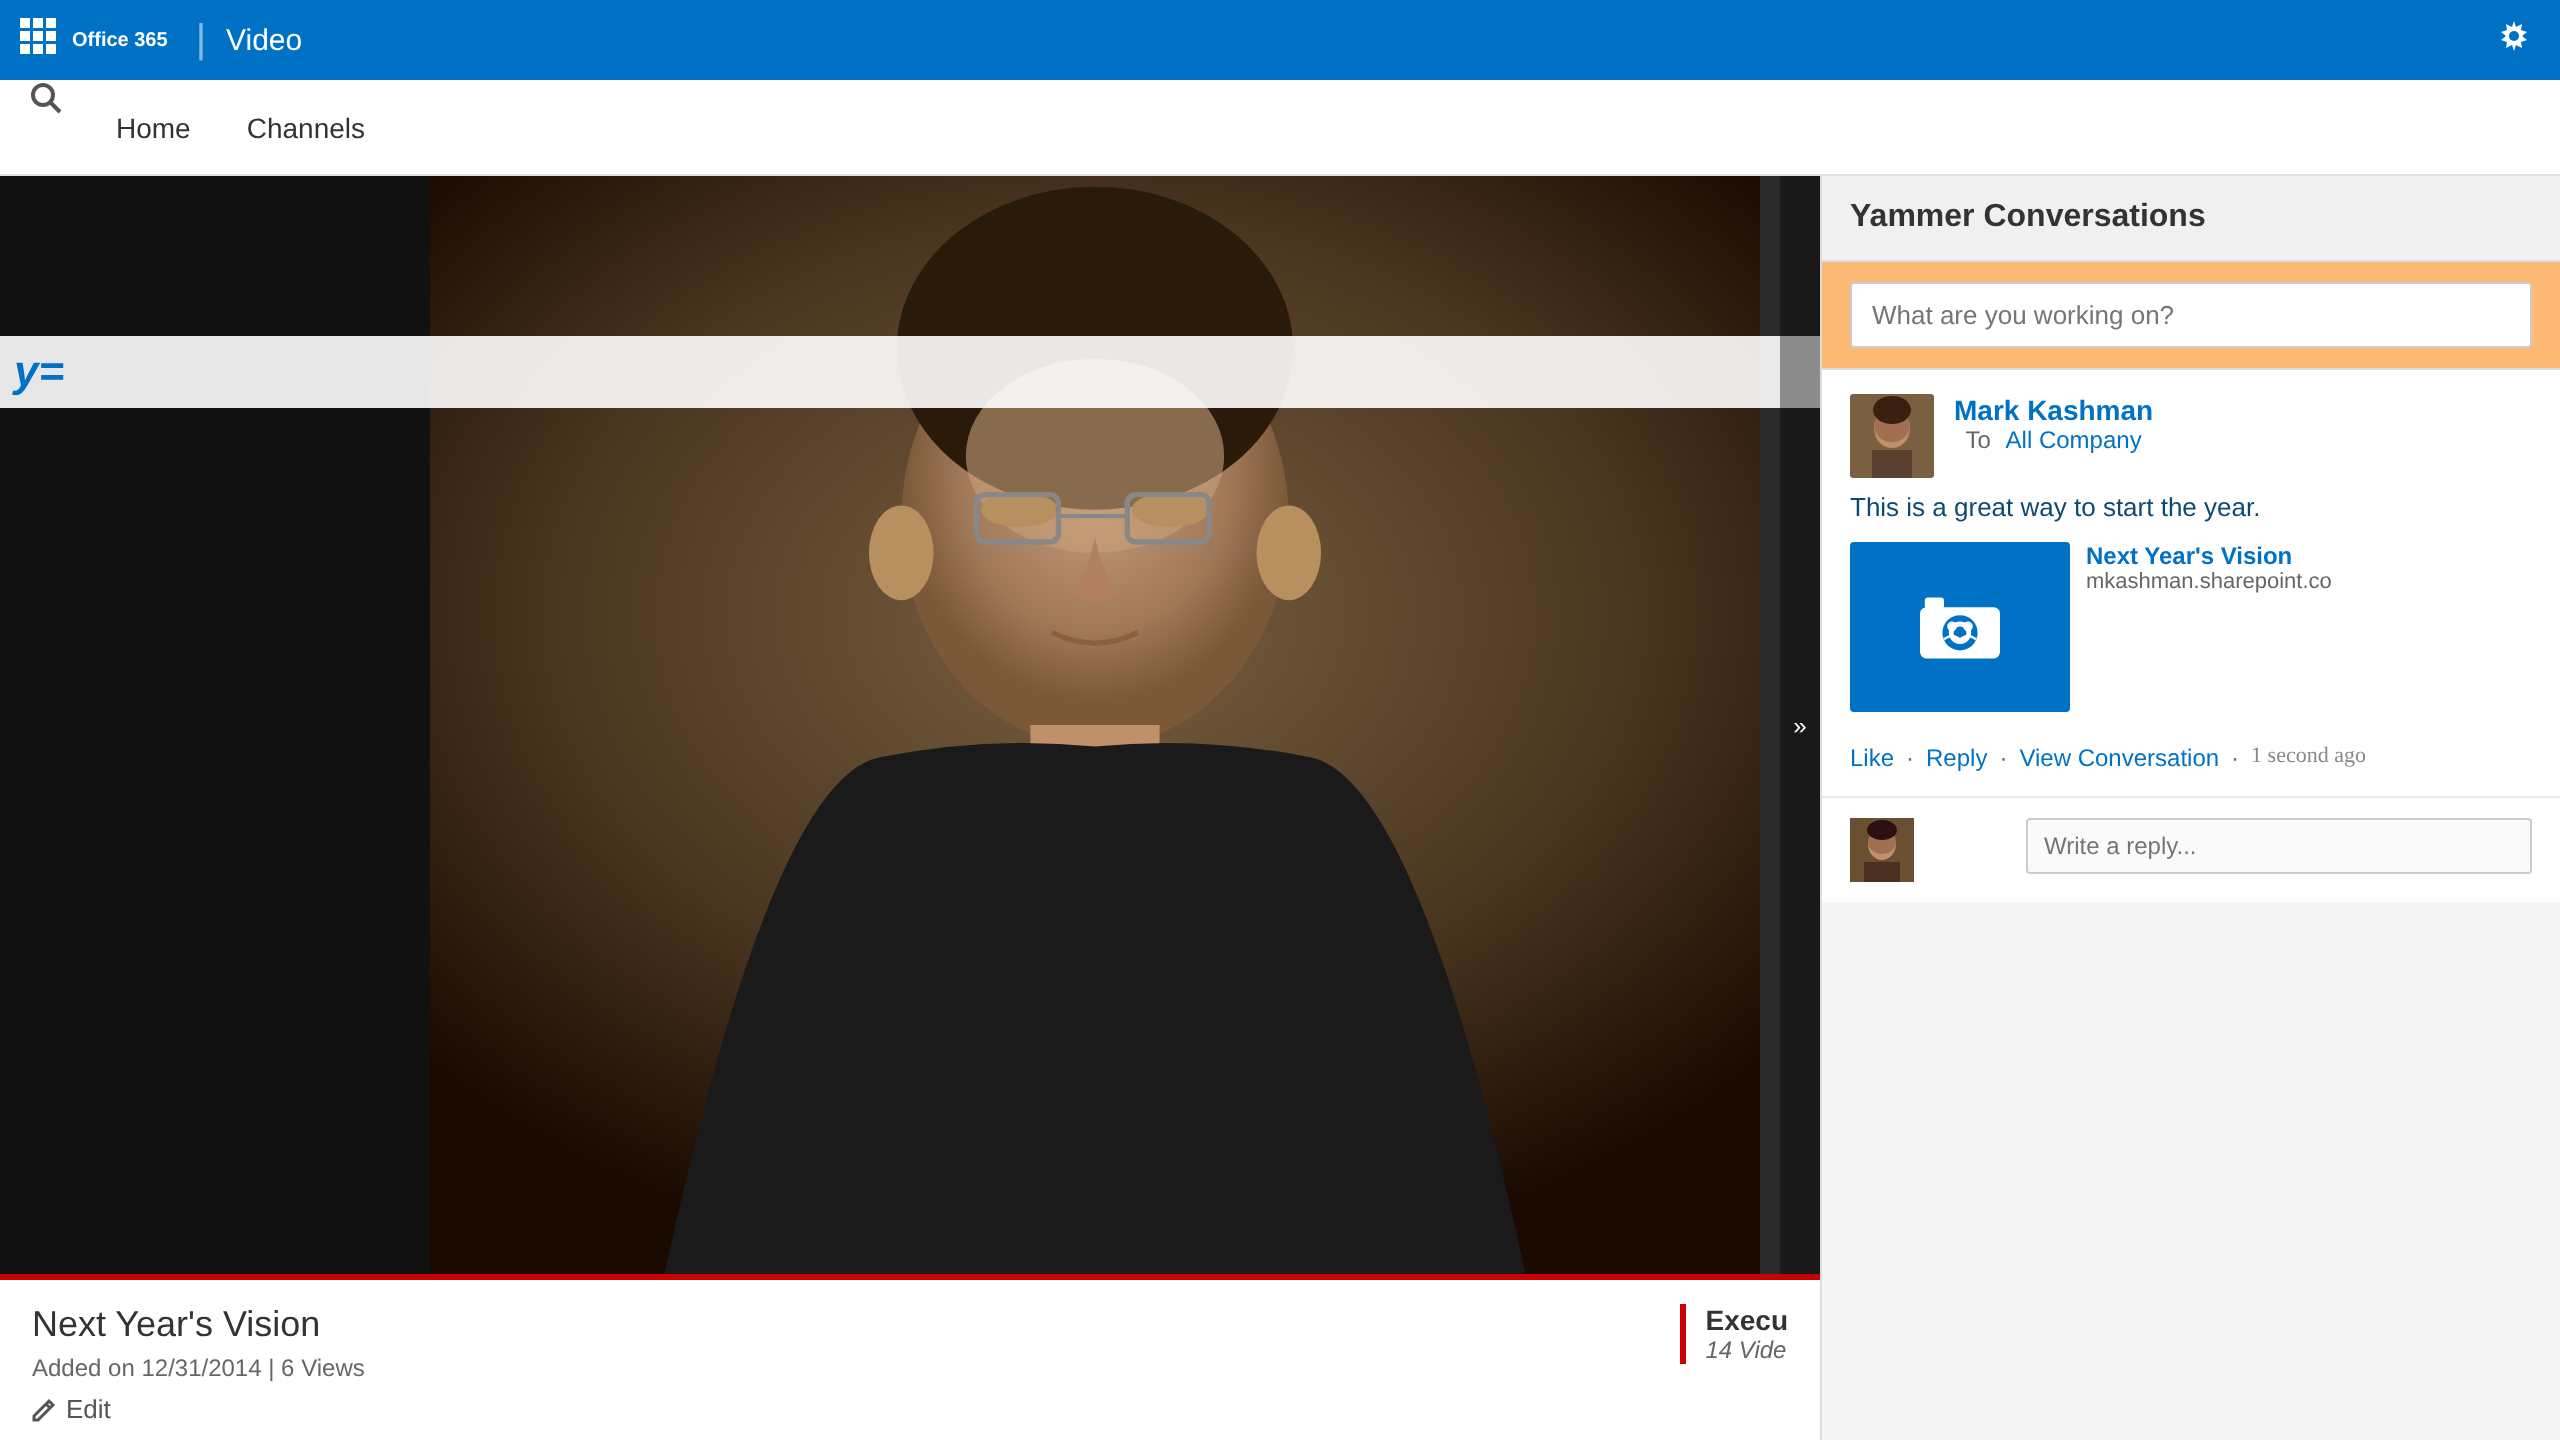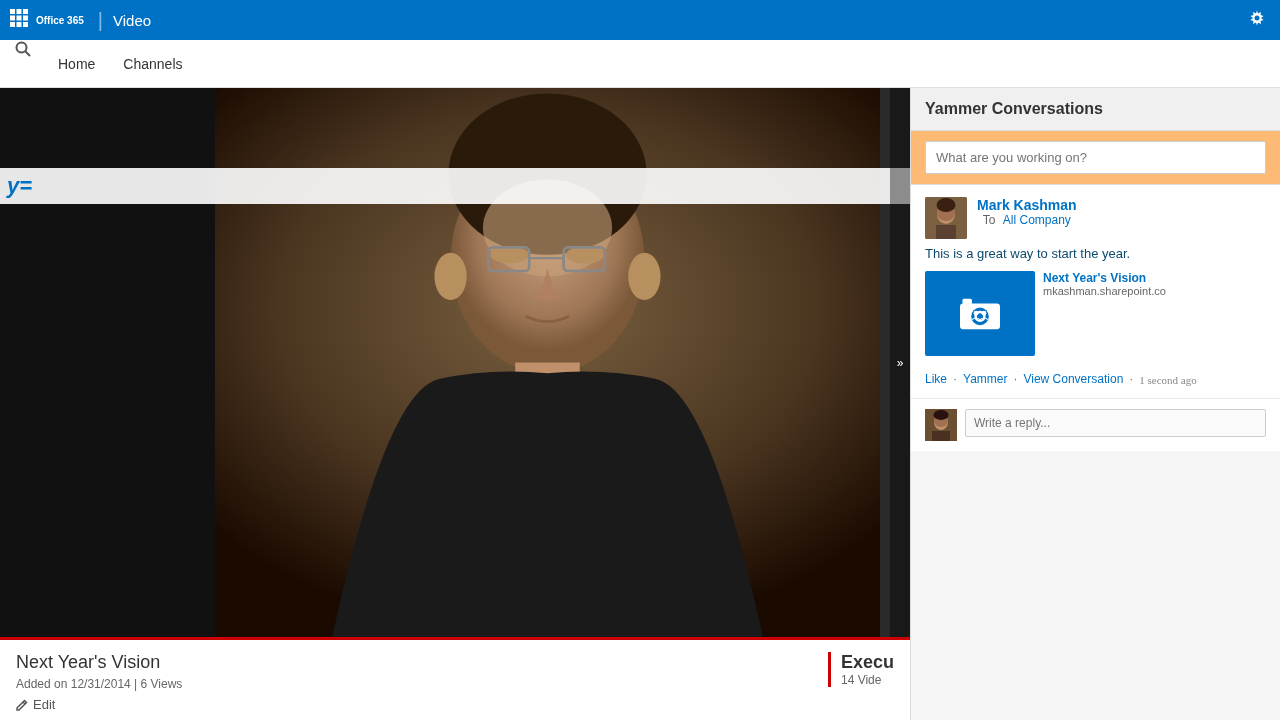--- a/index.html
+++ b/index.html
@@ -232,21 +232,21 @@
       font-size: 11px;
     }
 
     .post-actions {
       clear: both;
       padding-top: 8px;
       font-size: 12px;
       color: #0072c6;
       display: flex;
       gap: 6px;
-      align-items: flex-end;
+      align-items: flex-start;
     }
 
     .post-action-link {
       color: #0072c6;
       cursor: pointer;
       text-decoration: none;
     }
 
     .post-action-sep {
       color: #666;
@@ -276,20 +276,21 @@
 
     .reply-input {
       flex: 1;
       border: 1px solid #ccc;
       border-radius: 2px;
       padding: 6px 8px;
       font-size: 12px;
       color: #999;
       outline: none;
       background: #fafafa;
+      margin-left: 48px;
     }
 
     
     .camera-svg {
       width: 48px;
       height: 38px;
     }
 
     
     .video-content {
@@ -447,22 +448,22 @@
         <div class="video-meta">Added on 12/31/2014 | 6 Views</div>
         <button class="edit-btn">
           <svg width="12" height="12" viewBox="0 0 12 12" fill="none" stroke="#555" stroke-width="1.5">
             <path d="M1 9 L8.5 1.5 L10.5 3.5 L3 11 L1 11 Z"></path>
             <line x1="7" y1="3" x2="9" y2="5"></line>
           </svg>
           <span>Edit</span>
         </button>
       </div>
       <div style="border-left:3px solid #c00;padding-left:10px;text-align:left;">
-        <div style="font-size:18px;color:#333;font-weight:600;">Execu</div>
-        <div style="font-size:12px;color:#666;">14 Vide</div>
+        <div style="font-size:14px;color:#333;font-weight:600;">Execu</div>
+        <div style="font-size:12px;color:#666;font-style:italic;">14 Vide</div>
       </div>
     </div>
   </div>
 
   <div id="yammer-sidebar">
     <div class="yammer-header">
       <span>Yammer Conversations</span>
     </div>
 
     <div class="yammer-input-area">
@@ -513,21 +514,21 @@
         </div>
         <div>
           <div class="post-link-title" style="color:#0072c6;font-size:12px;cursor:pointer;">Next Year's Vision</div>
           <div class="post-link-url">mkashman.sharepoint.co</div>
         </div>
       </div>
 
       <div class="post-actions">
         <a class="post-action-link">Like</a>
         <span class="post-action-sep">·</span>
-        <a class="post-action-link">Yammer</a>
+        <a class="post-action-link">Reply</a>
         <span class="post-action-sep">·</span>
         <a class="post-action-link">View Conversation</a>
         <span class="post-action-sep">·</span>
         <span class="post-time">1 second ago</span>
       </div>
     </div>
 
     <div class="reply-area">
       <div class="reply-avatar">
         <svg width="32" height="32" viewBox="0 0 32 32">

